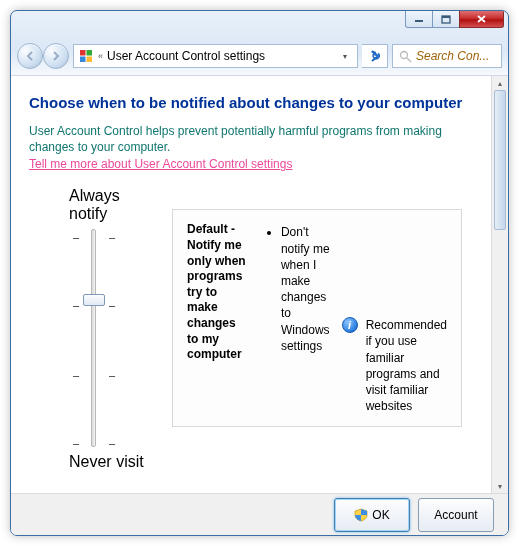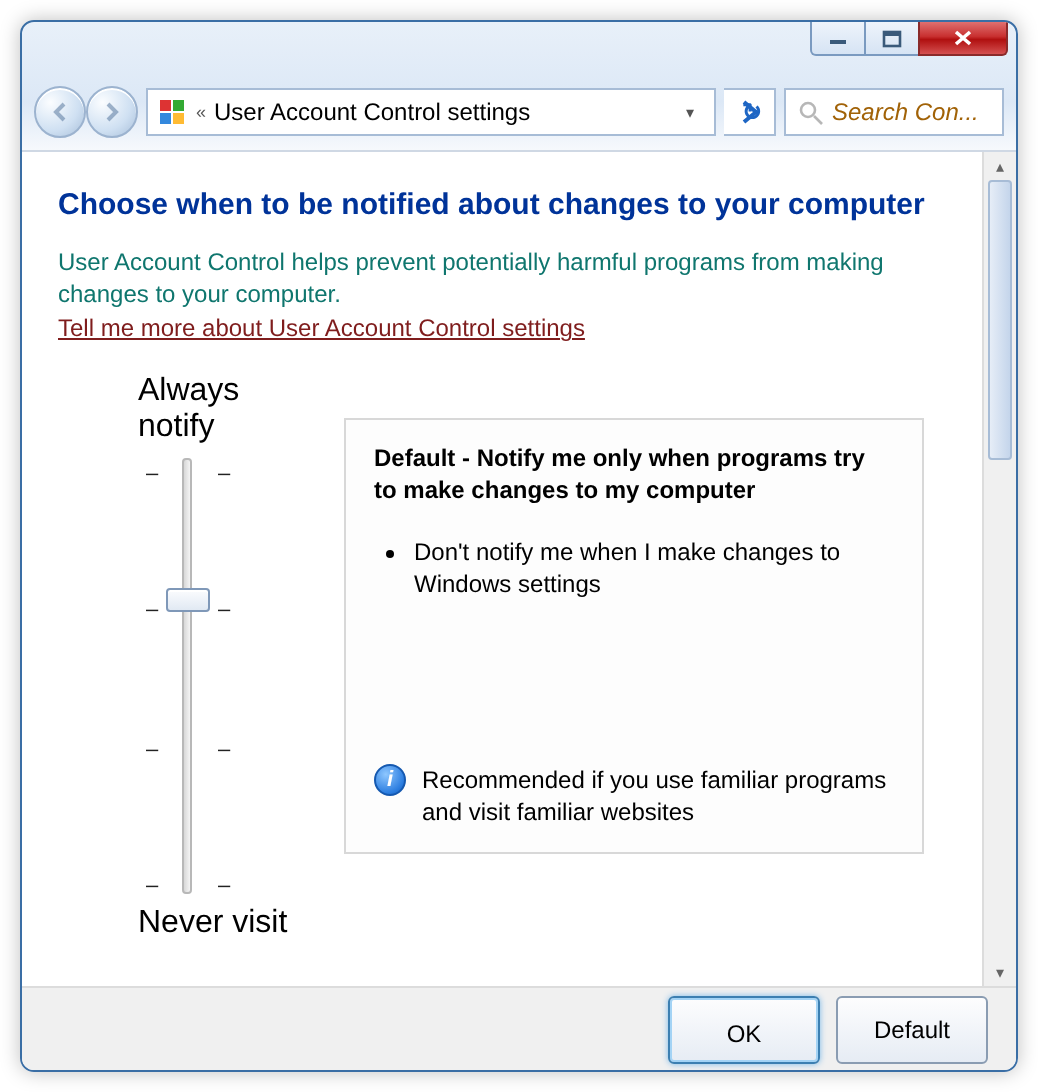--- a/index.html
+++ b/index.html
@@ -113,21 +113,21 @@
   }
   .scrollbtn { position:absolute; left:0; right:0; height:14px;
     display:flex; align-items:center; justify-content:center; font-size:8px; color:#666;}
   .scrollbtn.up{top:0;} .scrollbtn.down{bottom:0;}
 
   h1 {
     font-size:15px; font-weight:700; color:#003399;
     margin:0 0 12px 0;
   }
   .intro { color:#0f766e; line-height:1.35; margin-bottom:2px; max-width: 430px;}
-  a.help { color:#7f1d1d; text-decoration:underline; }
+  a.help { color:#ec4899; text-decoration:underline; }
 
   .sliderarea {
     display:flex; gap:18px; margin-top:16px; align-items:flex-start;
   }
   .slidercol { width:125px; }
   .sliderlabel { font-size:16px; margin-left:40px; margin-bottom:6px;}
   .sliderlabel.bottom{ margin-top:6px;}
   .slider {
     height:218px; position:relative; margin-left:44px;
   }
@@ -141,21 +141,21 @@
   .thumb {
     position:absolute; left:10px; width:22px; height:12px;
     background:linear-gradient(#fbfcfe,#e1e9f3);
     border:1px solid #7f98b8; border-radius:2px;
     box-shadow:inset 0 1px 0 #fff;
   }
 
   .descbox {
     flex:1; border:1px solid #d8d8d8; background:#fdfdfd;
     padding:12px 14px; min-height:218px; margin-top:22px;
-    display:flex; flex-direction:column; gap:12px;
+    display:flex; gap:12px;
     max-width: 290px;
   }
   .descbox .title { font-weight:bold; line-height:1.3; }
   .descbox ul { margin:2px 0 0 0; padding-left:20px; }
   .descbox li { line-height:1.35; margin-bottom:4px;}
   .reco { display:flex; gap:8px; margin-top:auto; align-items:flex-start; line-height:1.35;}
   .info-icon {
     width:16px; height:16px; flex:none;
     border-radius:50%;
     background: radial-gradient(circle at 35% 30%, #8ec7ff, #2b7de0 70%, #1559b0);
@@ -169,21 +169,21 @@
     height:42px; border-top:1px solid #dcdcdc;
     background:#f0f0f0;
     display:flex; justify-content:flex-end; align-items:center;
     gap:8px; padding:0 14px;
   }
   .btn {
     height:23px; min-width:76px; padding:16px 10px;
     border:1px solid #8a9cb2; border-radius:3px;
     background:linear-gradient(#fdfdfe,#e6ecf4);
     font:12px "Segoe UI",sans-serif;
-    display:flex; align-items:center; justify-content:center; gap:4px;flex-direction:column;
+    display:flex; align-items:center; justify-content:center; gap:4px;
   }
   .btn.primary {
     border-color:#3c7fb1;
     box-shadow:0 0 0 1px #a3d3f5 inset, 0 0 3px #7ab8e8;
   }
   .shield {
     width:14px; height:14px;
   }
 </style>
 </head>
@@ -307,17 +307,17 @@
   <div class="footer">
     <button class="btn primary">
       <svg class="shield" viewBox="0 0 14 14">
         <path d="M7 1 L13 3 V7 C13 10 10 12.5 7 13 C4 12.5 1 10 1 7 V3 Z" fill="#ffd24a" stroke="#b88800" stroke-width=".6"></path>
         <path d="M7 1 L13 3 V7 H7 Z" fill="#3a8ee6"></path>
         <path d="M1 7 H7 V13 C4 12.5 1 10 1 7 Z" fill="#3a8ee6"></path>
       </svg>
       <span>OK</span>
     </button>
     <button class="btn">
-      <span>Default</span>
+      <span>Account</span>
     </button>
   </div>
 
 </div>
 
 </body></html>

